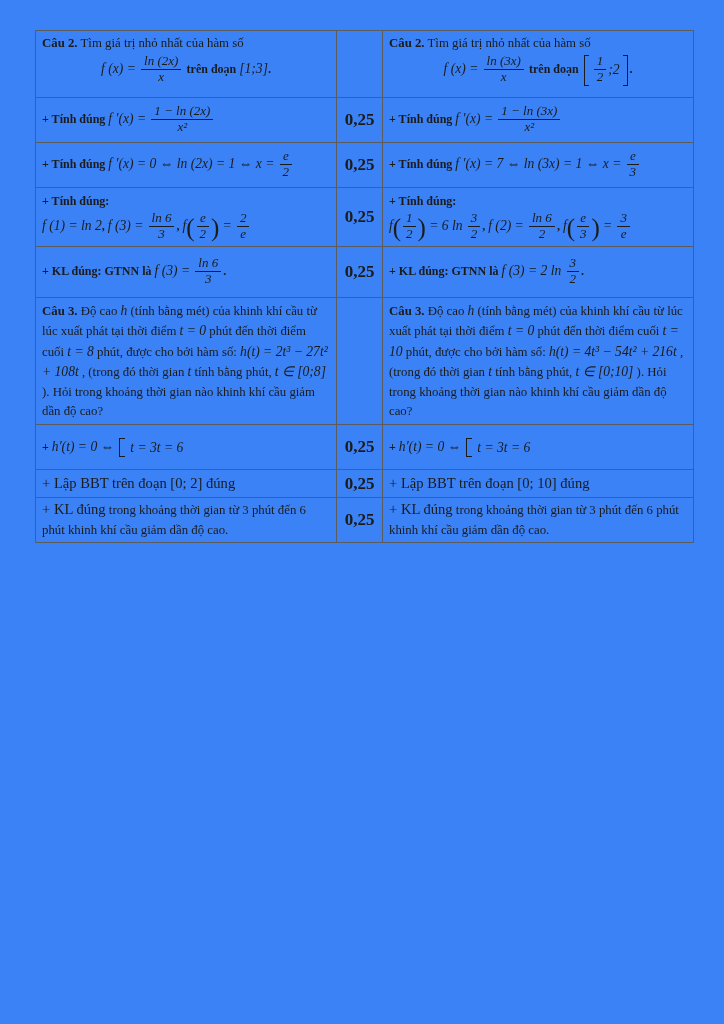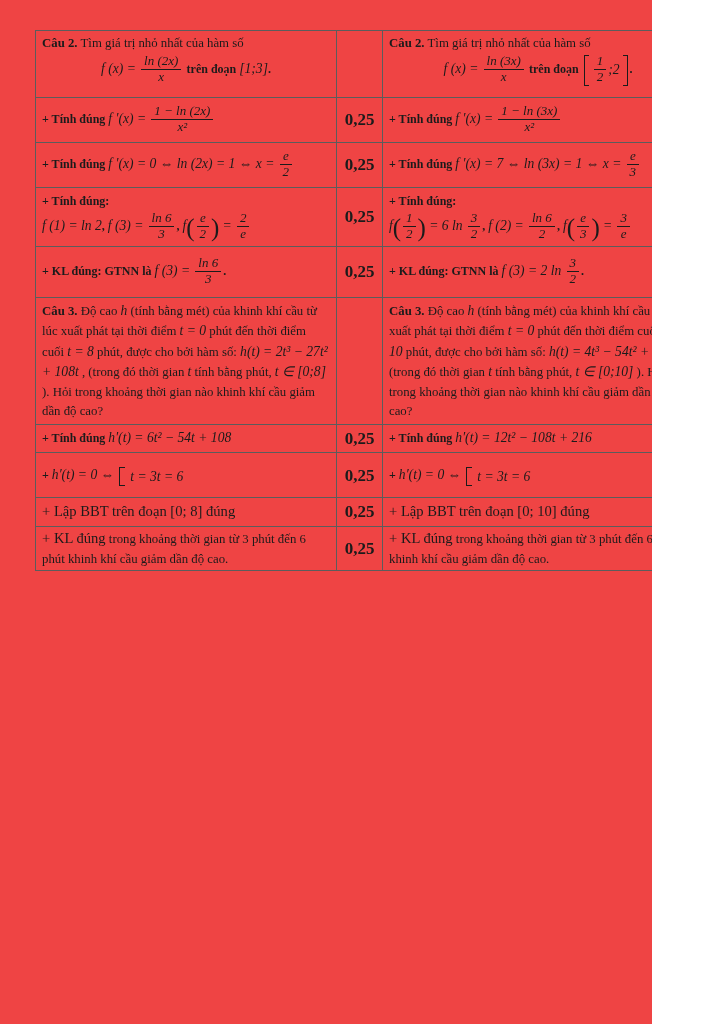--- a/index.html
+++ b/index.html
@@ -1,21 +1,21 @@
 <!DOCTYPE html>
 <html><head>
 <meta charset="utf-8">
 <style>
   html,body { margin:0; padding:0; }
   body {
     width:724px; height:1024px; background:#ffffff;
     font-family:"Liberation Serif", serif; color:#1b1b1b;
     -webkit-font-smoothing:antialiased;
   }
-  .page { position:relative; width:652px; height:1024px; background:#ef4444; overflow:hidden; }
+  .page { position:relative; width:724px; height:1024px; background:#3b82f6; overflow:hidden; }
 
   table.akt {
     position:absolute; left:35px; top:30px; width:658px;
     border-collapse:collapse; table-layout:fixed;
   }
   td {
     border:1px solid #5c5c5c; vertical-align:middle;
     padding:3px 6px; font-size:12.8px; line-height:1.5;
     overflow:hidden;
   }
@@ -239,29 +239,20 @@
     <tr class="r6">
       <td class="cell">
         <span class="bold">Câu 3.</span><span> Độ cao </span><span class="m">h</span><span> (tính bằng mét) của khinh khí cầu từ lúc xuất phát tại thời điểm </span><span class="m">t = 0</span><span> phút đến thời điểm cuối </span><span class="m">t = 8</span><span> phút, được cho bởi hàm số: </span><span class="m">h(t) = 2t³ − 27t² + 108t</span><span> , (trong đó thời gian </span><span class="m">t</span><span> tính bằng phút, </span><span class="m">t ∈ [0;8]</span><span> ). Hỏi trong khoảng thời gian nào khinh khí cầu giảm dần độ cao?</span>
       </td>
       <td class="score"></td>
       <td class="cell">
         <span class="bold">Câu 3.</span><span> Độ cao </span><span class="m">h</span><span> (tính bằng mét) của khinh khí cầu từ lúc xuất phát tại thời điểm </span><span class="m">t = 0</span><span> phút đến thời điểm cuối </span><span class="m">t = 10</span><span> phút, được cho bởi hàm số: </span><span class="m">h(t) = 4t³ − 54t² + 216t</span><span> , (trong đó thời gian </span><span class="m">t</span><span> tính bằng phút, </span><span class="m">t ∈ [0;10]</span><span> ). Hỏi trong khoảng thời gian nào khinh khí cầu giảm dần độ cao?</span>
       </td>
     </tr>
 
-    <tr class="r7">
-      <td class="cell">
-        <span class="t">+ Tính đúng </span><span class="m">h′(t) = 6t² − 54t + 108</span>
-      </td>
-      <td class="score"><span>0,25</span></td>
-      <td class="cell">
-        <span class="t">+ Tính đúng </span><span class="m">h′(t) = 12t² − 108t + 216</span>
-      </td>
-    </tr>
 
     <tr class="r8">
       <td class="cell">
         <span class="t">+ </span><span class="m">h′(t) = 0 ⇔</span><span class="cases">
               <span class="cbrk"></span>
               <span class="cstack">
                 <span class="m">t = 3</span>
                 <span class="m">t = 6</span>
               </span>
             </span>
@@ -272,21 +263,21 @@
               <span class="cbrk"></span>
               <span class="cstack">
                 <span class="m">t = 3</span>
                 <span class="m">t = 6</span>
               </span>
             </span>
       </td>
     </tr>
 
     <tr class="r9">
-      <td class="cell"><span class="lg">+ Lập BBT trên đoạn [0; 8] đúng</span></td>
+      <td class="cell"><span class="lg">+ Lập BBT trên đoạn [0; 2] đúng</span></td>
       <td class="score"><span>0,25</span></td>
       <td class="cell"><span class="lg">+ Lập BBT trên đoạn [0; 10] đúng</span></td>
     </tr>
 
     <tr class="r10">
       <td class="cell">
         <span class="lg">+ KL đúng</span><span> trong khoảng thời gian từ 3 phút đến 6 phút khinh khí cầu giảm dần độ cao.</span>
       </td>
       <td class="score"><span>0,25</span></td>
       <td class="cell">

